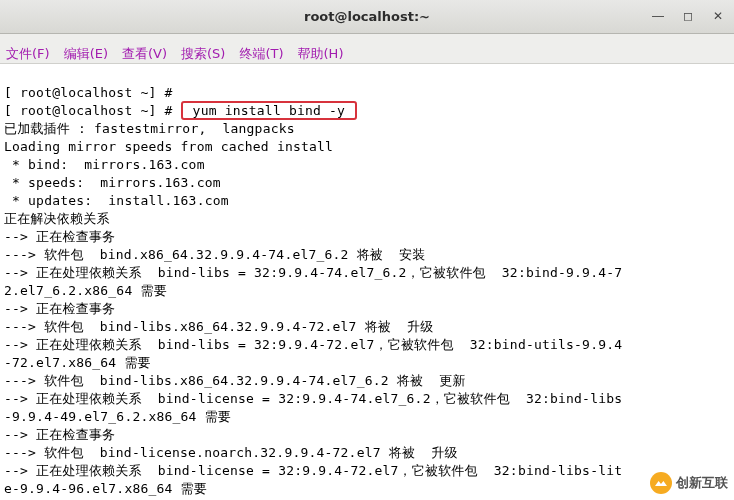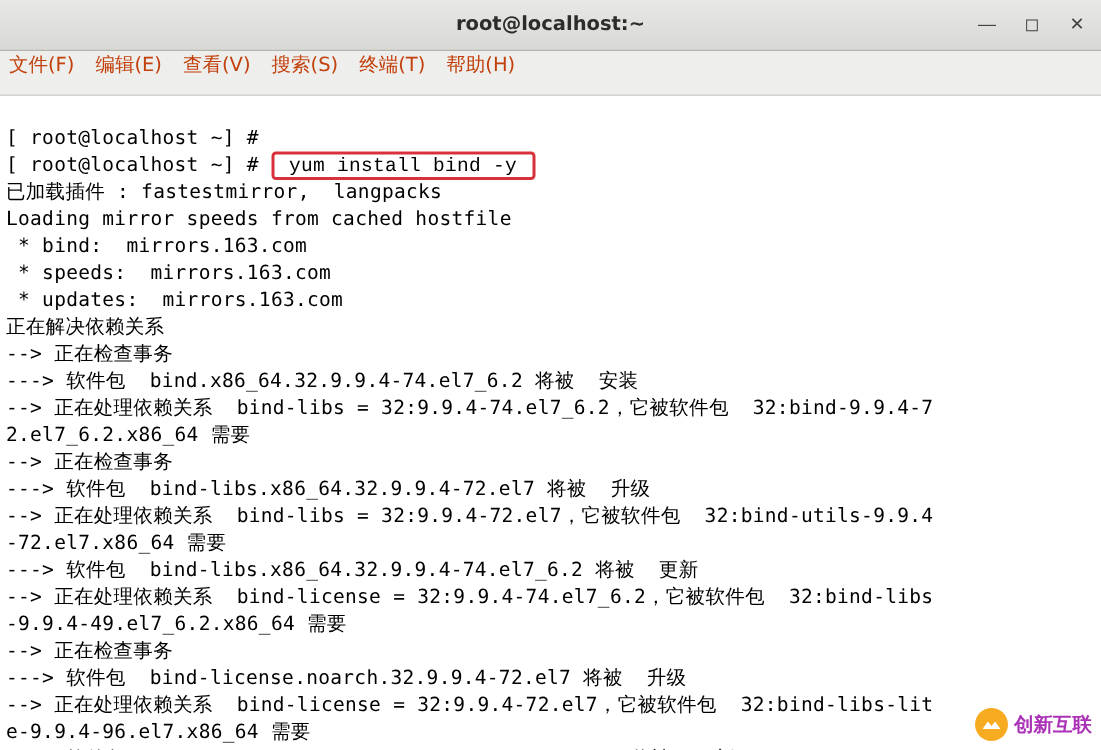--- a/index.html
+++ b/index.html
@@ -45,50 +45,49 @@
     font-family: sans-serif;
     font-size: 12px;
     color: #444;
     cursor: pointer;
   }
   .menubar {
     height: 30px;
     background: #eeeeec;
     border-bottom: 1px solid #d0d0cc;
     display: flex;
-    align-items: flex-start;
+    align-items: flex-end;
     padding: 0 6px;
     gap: 14px;
     font-family: "DejaVu Sans", "Liberation Sans", sans-serif;
     font-size: 13px;
-    color: #c2410c;
+    color: #a21caf;
   }
   .menu-item { cursor: pointer; }
   .terminal {
     padding: 2px 4px;
     white-space: pre;
     line-height: 18px;
     letter-spacing: 0.2px;
   }
   .hl {
     border: 2px solid #d7323c;
     padding: 0 2px;
     border-radius: 3px;
-    font-family: Liberation Mono, monospace;
   }
   .watermark {
     position: absolute;
     right: 6px;
     bottom: 6px;
     display: flex;
     align-items: center;
     gap: 4px;
     font-family: "DejaVu Sans", sans-serif;
     font-size: 13px;
-    color: #a21caf;
+    color: #404040;
     font-weight: bold;
     opacity: 0.9;
     margin-top: 16px;
   }
   .watermark .logo {
     width: 22px;
     height: 22px;
     background: #f6a20a;
     border-radius: 50%;
     position: relative;
@@ -120,24 +119,24 @@
   <span class="menu-item">查看(V)</span>
   <span class="menu-item">搜索(S)</span>
   <span class="menu-item">终端(T)</span>
   <span class="menu-item">帮助(H)</span>
 </div>
 
 <div class="terminal">
 <span>[ root@localhost ~] # </span>
 <span>[ root@localhost ~] # </span><span class="hl"> yum install bind -y </span>
 <span>已加载插件 : fastestmirror,  langpacks</span>
-<span>Loading mirror speeds from cached hostfile</span>
+<span>Loading mirror speeds from cached install</span>
 <span> * bind:  mirrors.163.com</span>
 <span> * speeds:  mirrors.163.com</span>
-<span> * updates:  mirrors.163.com</span>
+<span> * updates:  install.163.com</span>
 <span>正在解决依赖关系</span>
 <span>--&gt; 正在检查事务</span>
 <span>---&gt; 软件包  bind.x86_64.32.9.9.4-74.el7_6.2 将被  安装</span>
 <span>--&gt; 正在处理依赖关系  bind-libs = 32:9.9.4-74.el7_6.2，它被软件包  32:bind-9.9.4-7</span>
 <span>2.el7_6.2.x86_64 需要</span>
 <span>--&gt; 正在检查事务</span>
 <span>---&gt; 软件包  bind-libs.x86_64.32.9.9.4-72.el7 将被  升级</span>
 <span>--&gt; 正在处理依赖关系  bind-libs = 32:9.9.4-72.el7，它被软件包  32:bind-utils-9.9.4</span>
 <span>-72.el7.x86_64 需要</span>
 <span>---&gt; 软件包  bind-libs.x86_64.32.9.9.4-74.el7_6.2 将被  更新</span>

